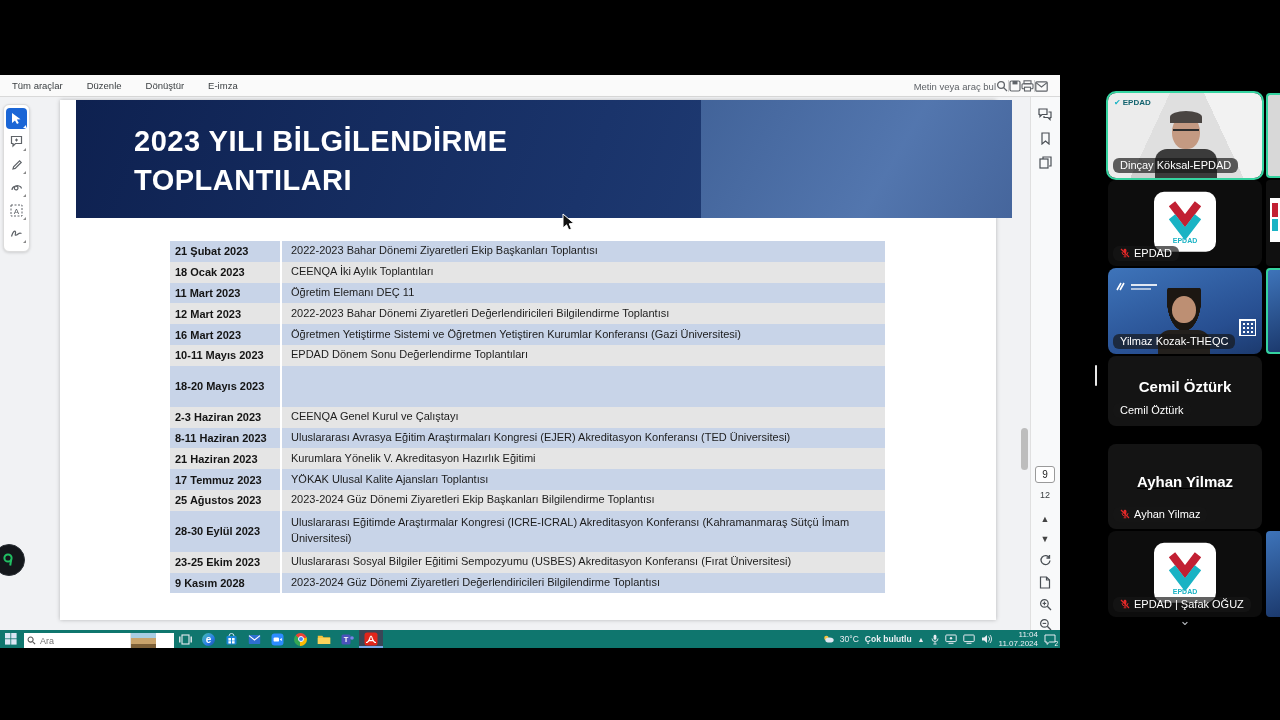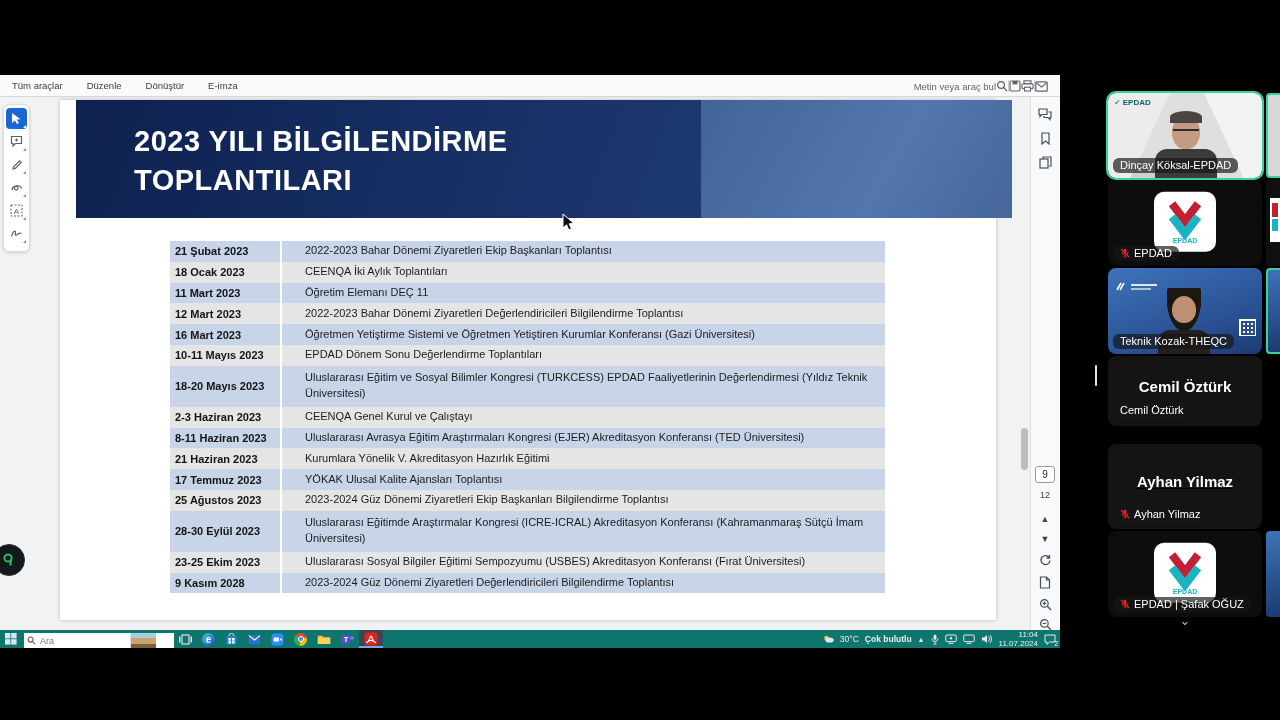--- a/index.html
+++ b/index.html
@@ -19,21 +19,21 @@
   #banner-right { position:absolute; left:625px; top:0; width:311px; height:118px; background:linear-gradient(120deg,#3d5websafe 0,#46689e 0%,#587cb4 60%,#49699f 100%); opacity:.9; }
   #slide-title { position:absolute; left:58px; top:22px; color:#fff; font-size:29px; font-weight:bold; letter-spacing:.5px; line-height:1.35; }
 
   
   #meeting-table { left:170px; top:241px; width:715px; }
   .row { display:flex; width:715px; min-height:20.8px; }
   .row.blue { background:#c8d4e8; }
   .row.white { background:#e5e5e5; }
   .row.tall { min-height:41px; }
   .cell-date { width:112px; flex:0 0 112px; border-right:2px solid #fff; font-weight:bold; font-size:11px; color:#141414; display:flex; align-items:center; padding:1px 3px 1px 5px; }
-  .cell-desc { flex:1; font-size:11px; color:#1c1c1c; display:flex; align-items:center; padding:2px 6px 2px 23px; line-height:1.45; }
+  .cell-desc { flex:1; font-size:11px; color:#1c1c1c; display:flex; align-items:center; padding:2px 6px 2px 9px; line-height:1.45; }
 
   
   #left-rail { left:3px; top:104px; width:27px; height:148px; background:#fff; border:1px solid #dcdcdc; border-radius:6px; box-shadow:0 1px 3px rgba(0,0,0,.15); display:flex; flex-direction:column; align-items:center; padding-top:3px; gap:2px; }
   .rail-btn { width:21px; height:21px; border-radius:4px; display:flex; align-items:center; justify-content:center; position:relative; }
   .rail-btn.selected { background:#1b66d6; }
   .rail-btn .corner { position:absolute; right:1px; bottom:1px; width:0; height:0; border-left:3px solid transparent; border-bottom:3px solid #8a8a8a; }
   .rail-btn.selected .corner { border-bottom-color:#fff; }
 
   
   #right-rail { left:1030px; top:97px; width:30px; height:533px; background:#f8f9fa; border-left:1px solid #e0e0e0; }
@@ -149,21 +149,20 @@
   <div class="row blue">
       <div class="cell-date">16 Mart 2023</div>
       <div class="cell-desc">Öğretmen Yetiştirme Sistemi ve Öğretmen Yetiştiren Kurumlar Konferansı (Gazi Üniversitesi)</div>
     </div>
   <div class="row white">
       <div class="cell-date">10-11 Mayıs 2023</div>
       <div class="cell-desc">EPDAD Dönem Sonu Değerlendirme Toplantıları</div>
     </div>
   <div class="row blue tall">
       <div class="cell-date">18-20 Mayıs 2023</div>
-      <div class="cell-desc">Uluslararası Eğitim ve Sosyal Bilimler Kongresi (TURKCESS) EPDAD Faaliyetlerinin Değerlendirmesi (Yıldız Teknik Üniversitesi)</div>
     </div>
   <div class="row white">
       <div class="cell-date">2-3 Haziran 2023</div>
       <div class="cell-desc">CEENQA Genel Kurul ve Çalıştayı</div>
     </div>
   <div class="row blue">
       <div class="cell-date">8-11 Haziran 2023</div>
       <div class="cell-desc">Uluslararası Avrasya Eğitim Araştırmaları Kongresi (EJER) Akreditasyon Konferansı (TED Üniversitesi)</div>
     </div>
   <div class="row white">
@@ -457,21 +456,21 @@
       </div>
   </div>
   <div class="silhouette-head" style="left:63px; top:26px; width:26px; height:30px; background:#b98a6e;"></div>
   <div style="position:absolute; left:54px; top:20px; width:44px; height:52px; background:radial-gradient(ellipse at 50% 20%, #1c1712 55%, transparent 56%);"></div>
   <div class="silhouette-head" style="left:64px; top:28px; width:24px; height:27px; background:#bd8f73;"></div>
   <div class="silhouette-body" style="left:50px; top:62px; width:52px; height:24px; background:#23201d;"></div>
   <div style="position:absolute; right:6px; bottom:18px; width:17px; height:17px; background:#fff; padding:1.5px;">
     <div style="width:100%; height:100%; background:repeating-linear-gradient(0deg,#2a4f8e 0 2px,transparent 2px 4px),repeating-linear-gradient(90deg,#2a4f8e 0 2px,transparent 2px 4px);"></div>
   </div>
   <span class="pill">
-      <span>Teknik Kozak-THEQC</span>
+      <span>Yilmaz Kozak-THEQC</span>
     </span>
 </div>
 
 <div class="tile abs" style="top:356px; height:70px; background:#141414;">
   <div class="center-name">Cemil Öztürk</div>
   <span class="pill" style="bottom:8px;">
       <span>Cemil Öztürk</span>
     </span>
 </div>
 

